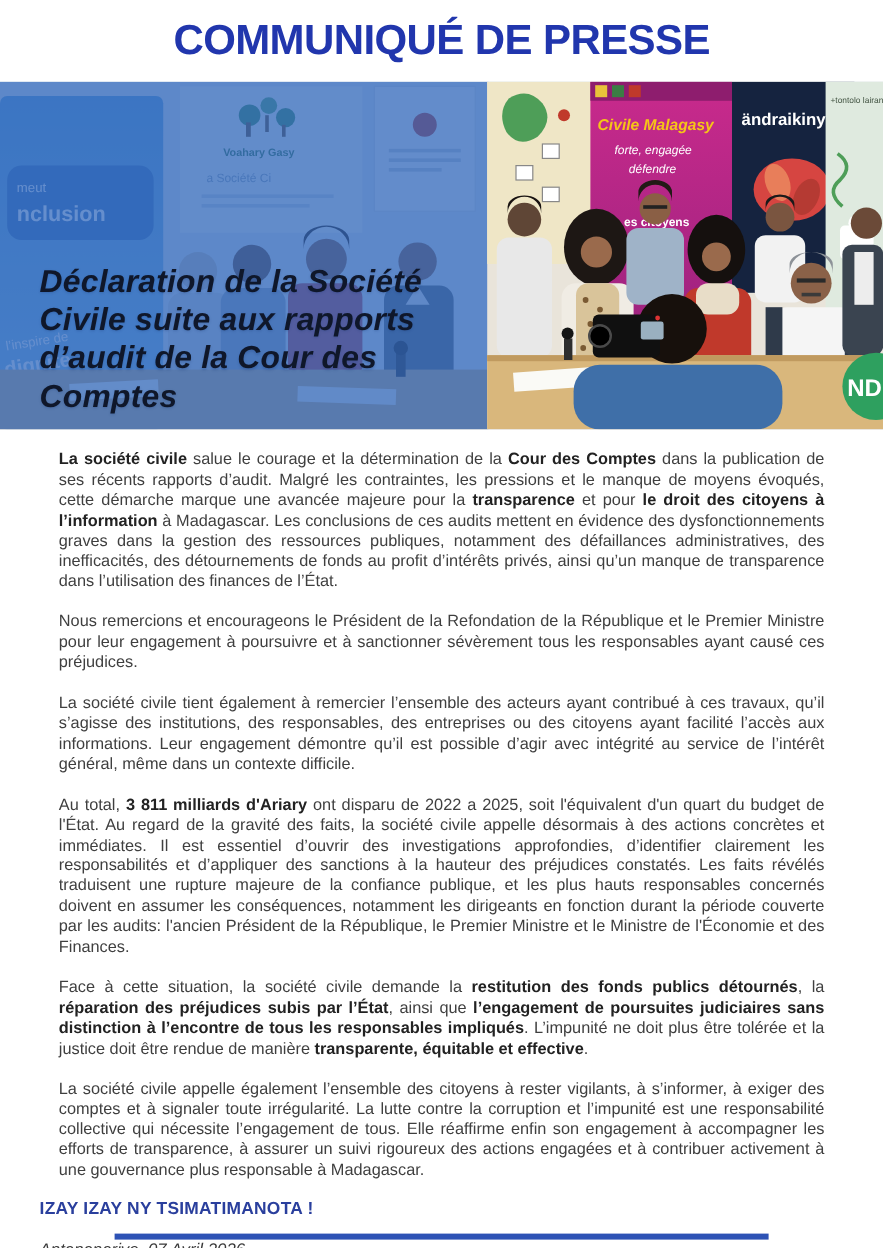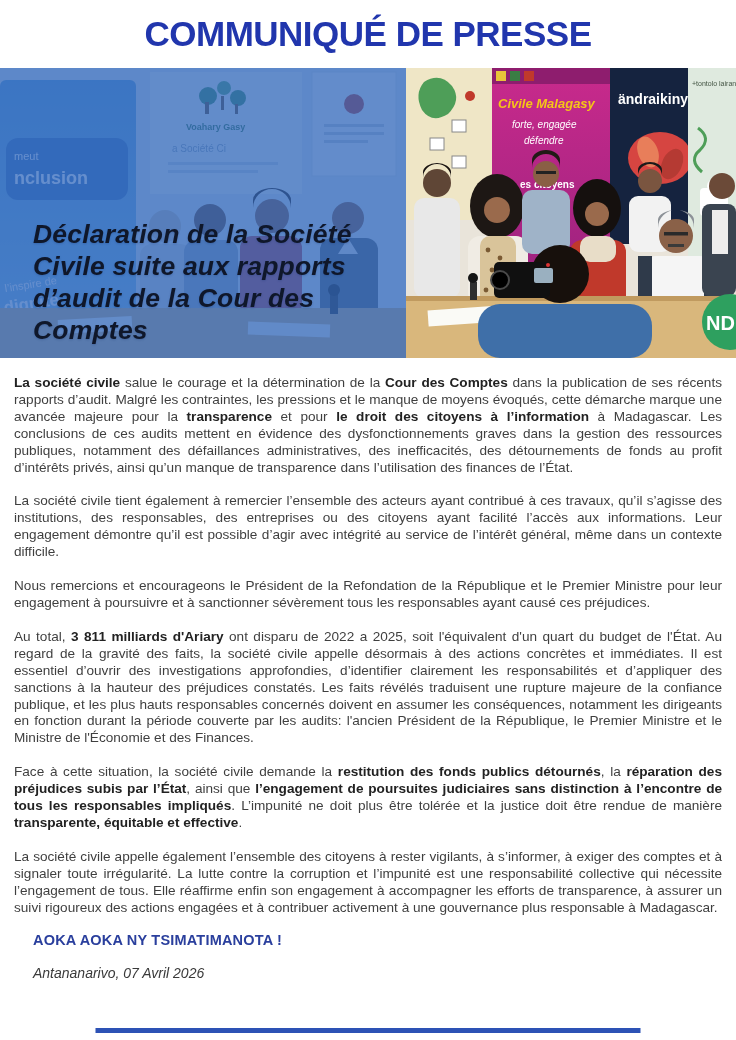--- a/index.html
+++ b/index.html
@@ -33,21 +33,21 @@
     width:362px;
     color:#0f172a;
     font-size:26.5px;
     line-height:32px;
     font-weight:bold;
     font-style:italic;
     letter-spacing:0.2px;
     text-shadow:0 1px 2px rgba(20,50,110,0.25);
   }
   .body-text{
-    padding:0 14px;
+    padding:0 49px;
     color:#3f3f3f;
     font-size:13.6px;
     line-height:16.9px;
     text-align:justify;
   }
   .body-text p{margin:17px 0 0 0;}
   .body-text b{color:#222;}
   .slogan{
     margin:16px 33px 0 33px;
     color:#2a3f9d;
@@ -261,26 +261,26 @@
           <text x="706" y="262" font-size="20" font-weight="bold" fill="#ffffff">ND</text>
         </g>
       </g>
     </svg>
 
     <div class="headline">Déclaration de la Société Civile suite aux rapports d’audit de la Cour des Comptes</div>
   </div>
 
   <div class="body-text">
       <p><b>La société civile</b><span> salue le courage et la détermination de la </span><b>Cour des Comptes</b><span> dans la publication de ses récents rapports d’audit. Malgré les contraintes, les pressions et le manque de moyens évoqués, cette démarche marque une avancée majeure pour la </span><b>transparence</b><span> et pour </span><b>le droit des citoyens à l’information</b><span> à Madagascar. Les conclusions de ces audits mettent en évidence des dysfonctionnements graves dans la gestion des ressources publiques, notamment des défaillances administratives, des inefficacités, des détournements de fonds au profit d’intérêts privés, ainsi qu’un manque de transparence dans l’utilisation des finances de l’État.</span></p>
+      <p><span>Nous remercions et encourageons le Président de la Refondation de la République et le Premier Ministre pour leur engagement à poursuivre et à sanctionner sévèrement tous les responsables ayant causé ces préjudices.</span></p>
       <p><span>La société civile tient également à remercier l’ensemble des acteurs ayant contribué à ces travaux, qu’il s’agisse des institutions, des responsables, des entreprises ou des citoyens ayant facilité l’accès aux informations. Leur engagement démontre qu’il est possible d’agir avec intégrité au service de l’intérêt général, même dans un contexte difficile.</span></p>
-      <p><span>Nous remercions et encourageons le Président de la Refondation de la République et le Premier Ministre pour leur engagement à poursuivre et à sanctionner sévèrement tous les responsables ayant causé ces préjudices.</span></p>
       <p><span>Au total, </span><b>3 811 milliards d'Ariary</b><span> ont disparu de 2022 a 2025, soit l'équivalent d'un quart du budget de l'État. Au regard de la gravité des faits, la société civile appelle désormais à des actions concrètes et immédiates. Il est essentiel d’ouvrir des investigations approfondies, d’identifier clairement les responsabilités et d’appliquer des sanctions à la hauteur des préjudices constatés. Les faits révélés traduisent une rupture majeure de la confiance publique, et les plus hauts responsables concernés doivent en assumer les conséquences, notamment les dirigeants en fonction durant la période couverte par les audits: l'ancien Président de la République, le Premier Ministre et le Ministre de l'Économie et des Finances.</span></p>
       <p><span>Face à cette situation, la société civile demande la </span><b>restitution des fonds publics détournés</b><span>, la </span><b>réparation des préjudices subis par l’État</b><span>, ainsi que </span><b>l’engagement de poursuites judiciaires sans distinction à l’encontre de tous les responsables impliqués</b><span>. L’impunité ne doit plus être tolérée et la justice doit être rendue de manière </span><b>transparente, équitable et effective</b><span>.</span></p>
       <p><span>La société civile appelle également l’ensemble des citoyens à rester vigilants, à s’informer, à exiger des comptes et à signaler toute irrégularité. La lutte contre la corruption et l’impunité est une responsabilité collective qui nécessite l’engagement de tous. Elle réaffirme enfin son engagement à accompagner les efforts de transparence, à assurer un suivi rigoureux des actions engagées et à contribuer activement à une gouvernance plus responsable à Madagascar.</span></p>
     </div>
 
-  <div class="slogan">AOKA AOKA NY TSIMATIMANOTA !</div>
+  <div class="slogan">IZAY IZAY NY TSIMATIMANOTA !</div>
 
   <div class="dateline">Antananarivo, 07 Avril 2026</div>
 
   <div class="footer-bar"></div>
 
 </div>
 
 </body></html>

